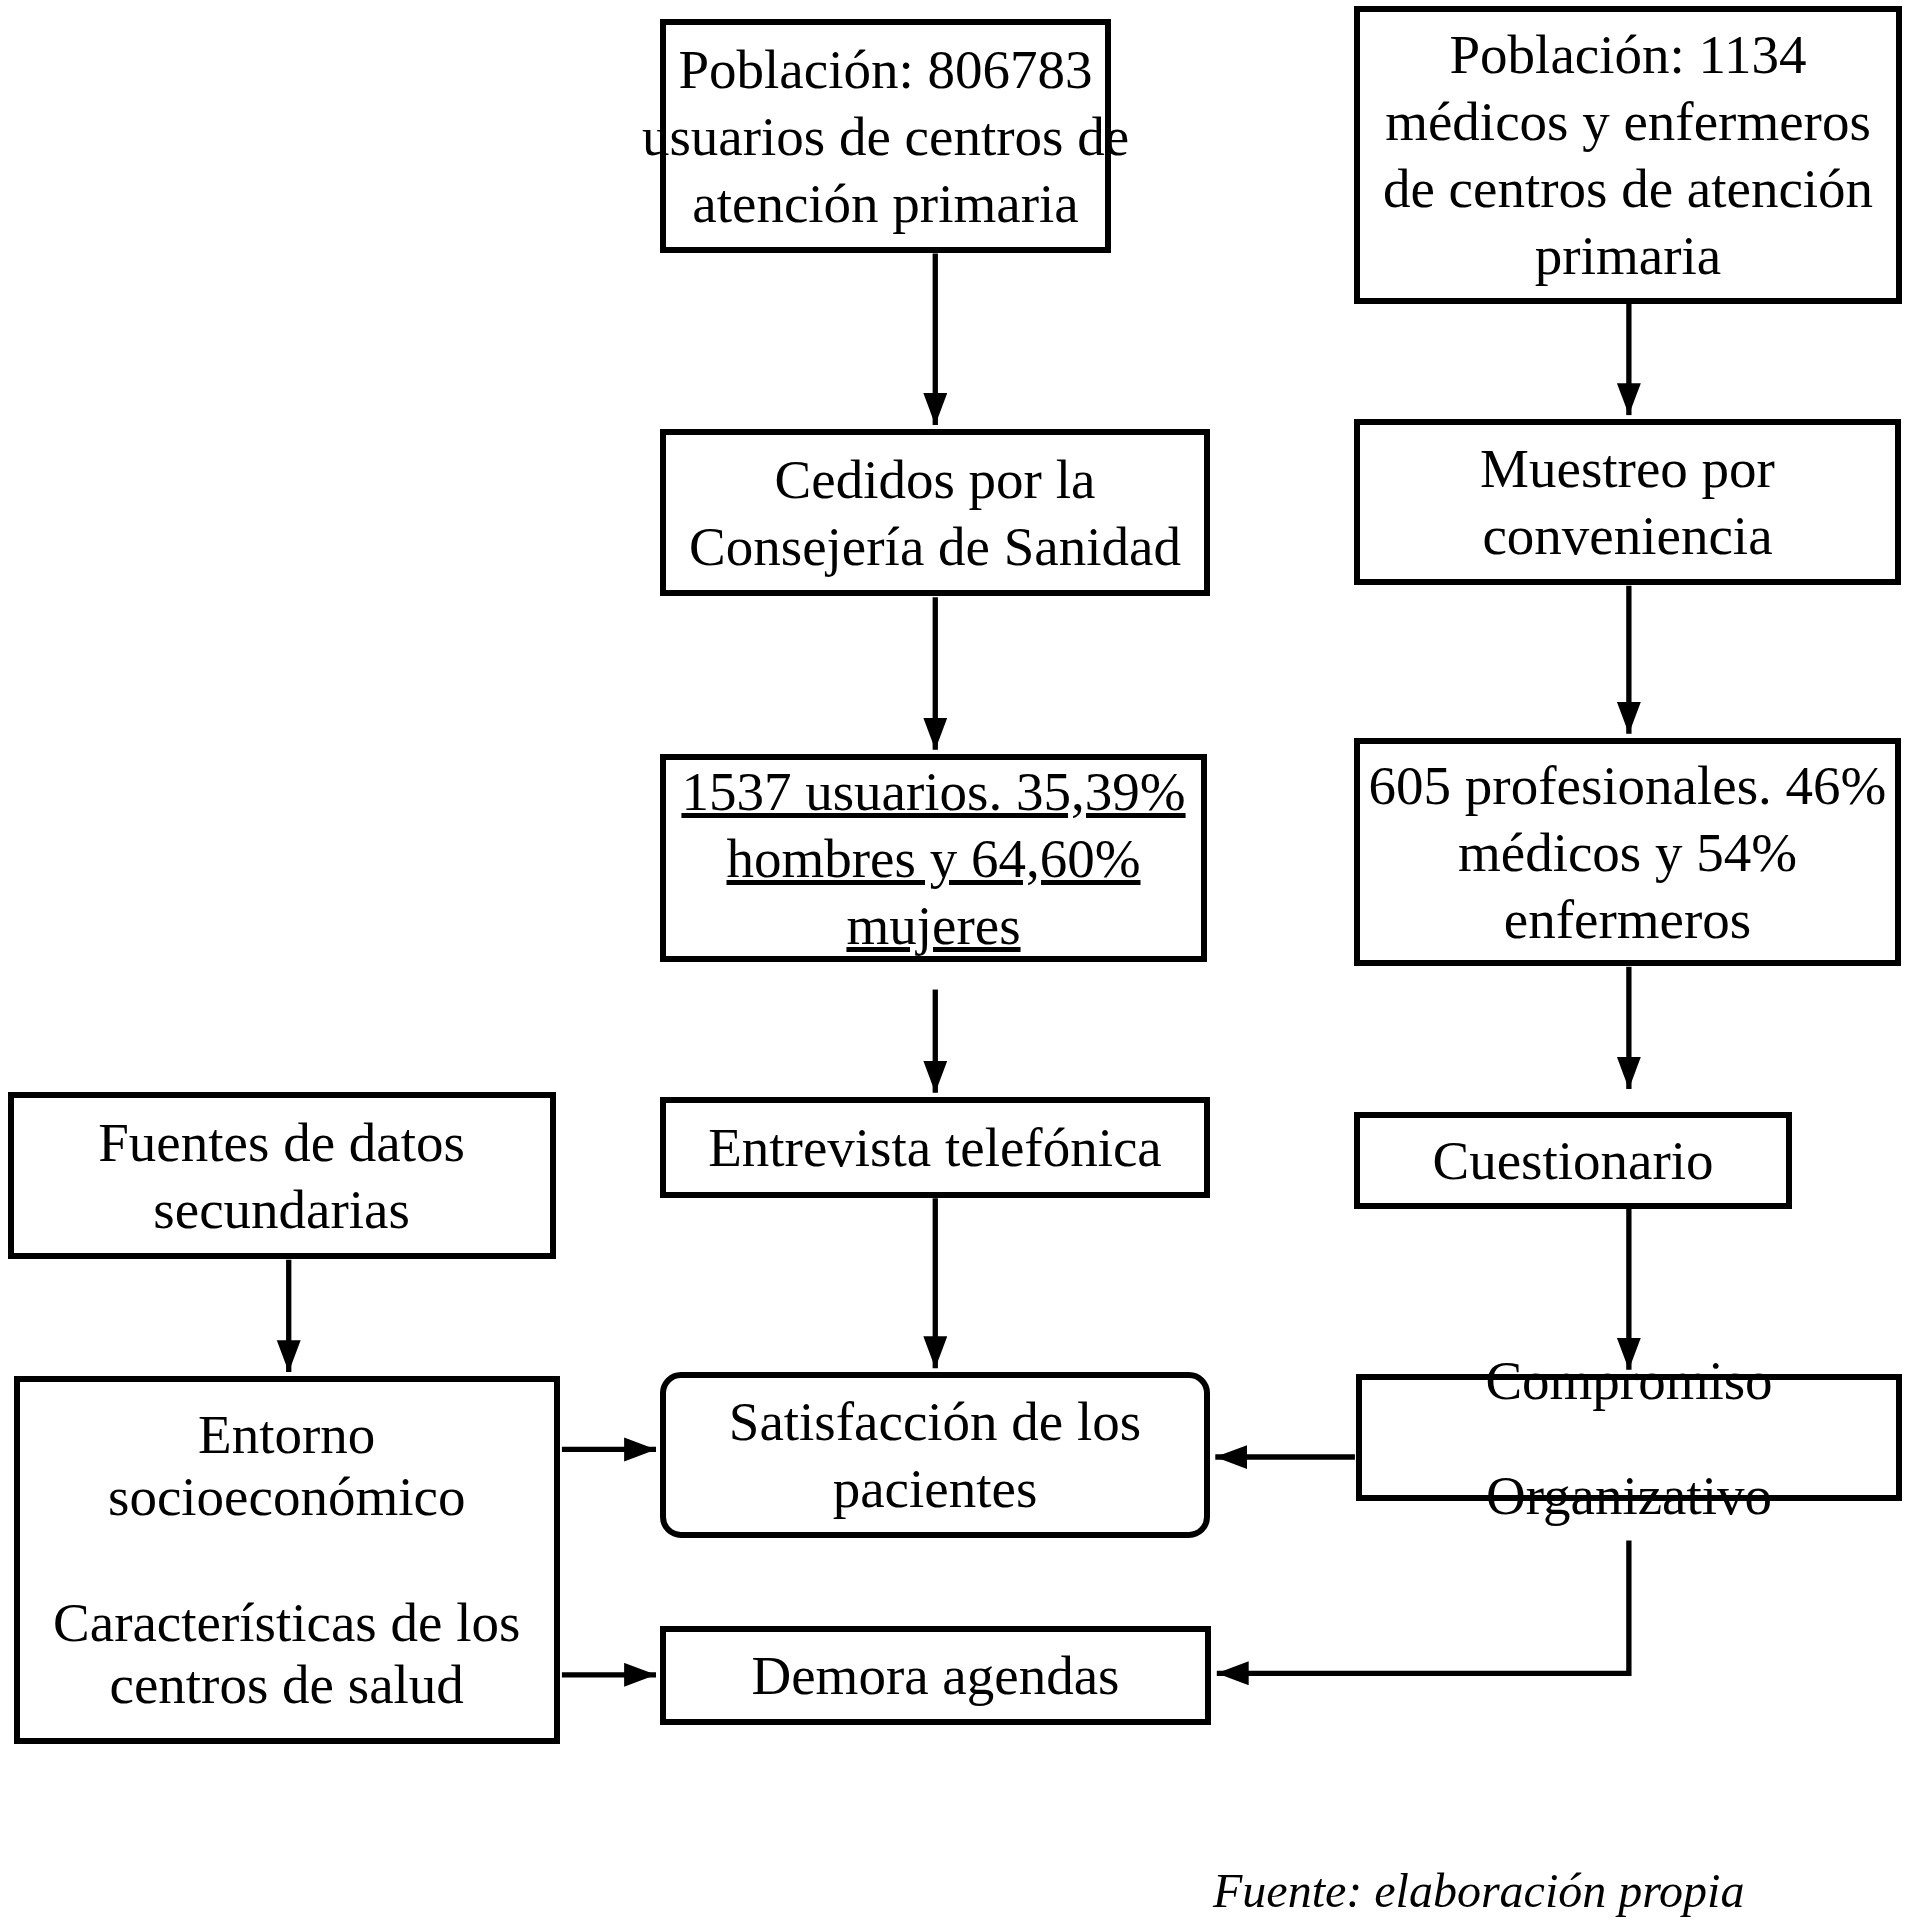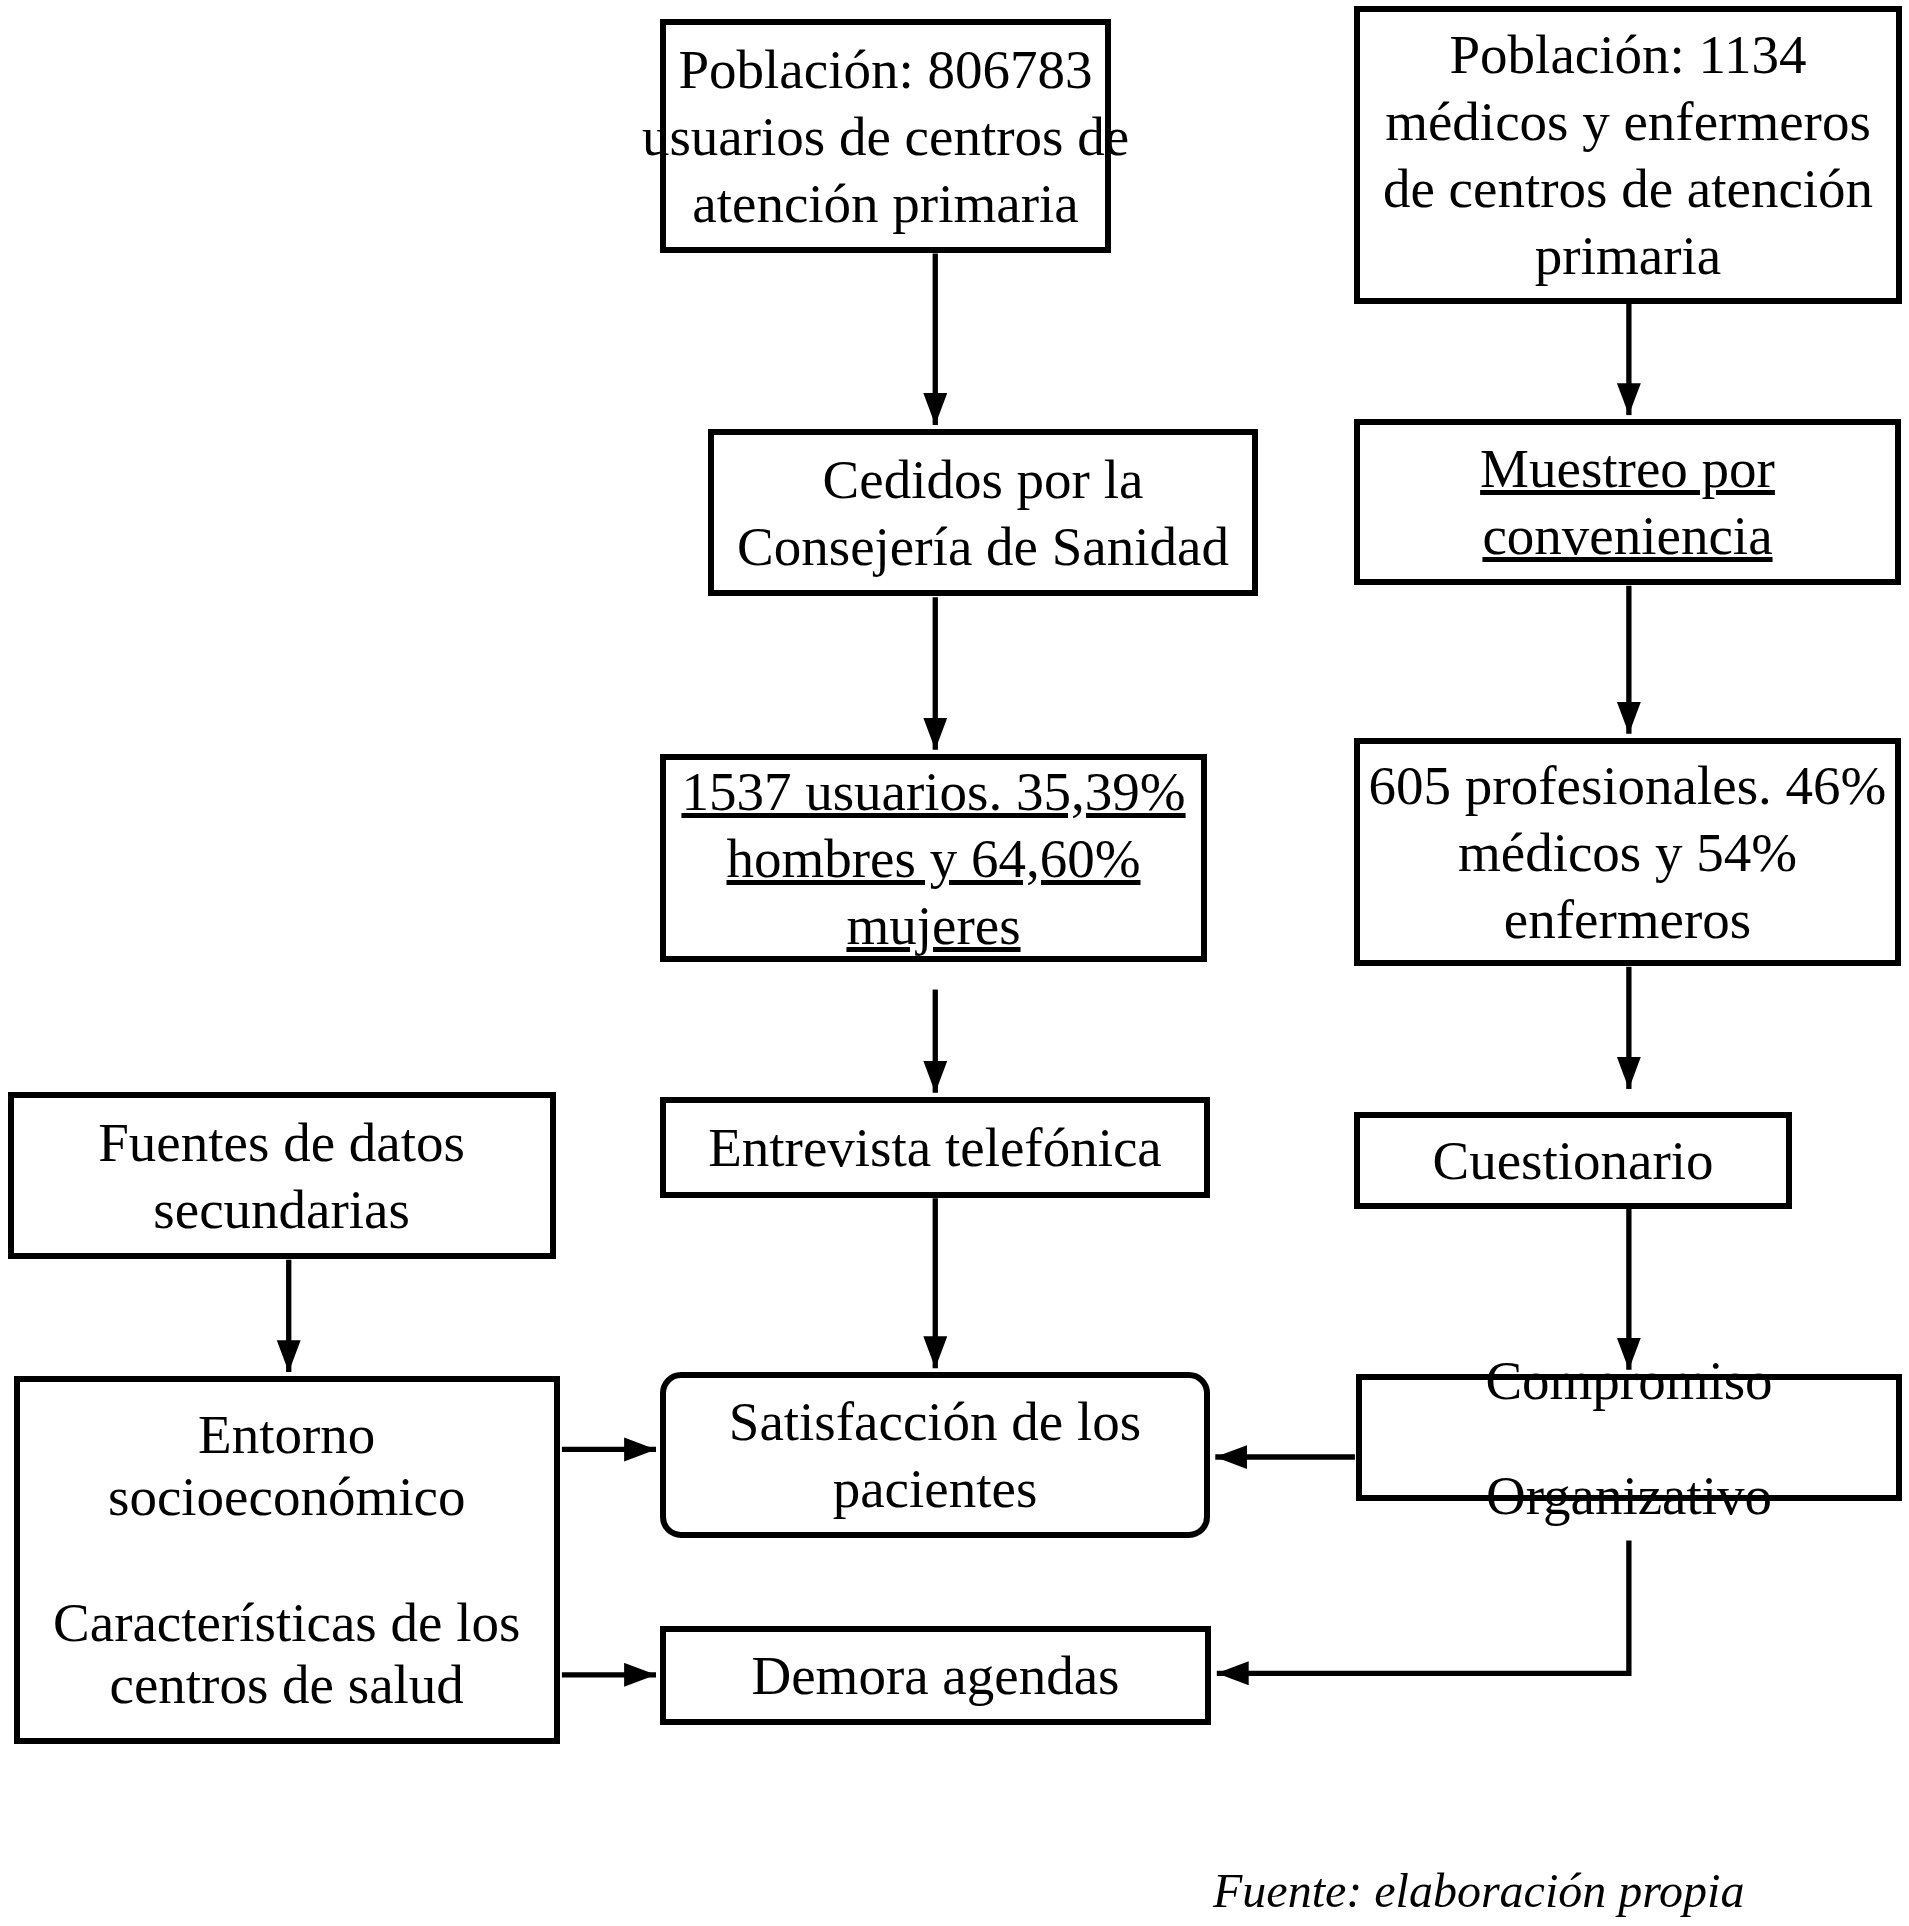--- a/index.html
+++ b/index.html
@@ -21,22 +21,22 @@
     align-items: center;
     justify-content: center;
     text-align: center;
     font-size: 55px;
     line-height: 67px;
   }
   .box .line { white-space: nowrap; }
 
   #box-pop-patients   { left: 660px;  top: 19px;   width: 451px; height: 234px; }
   #box-pop-prof       { left: 1354px; top: 6px;    width: 548px; height: 298px; }
-  #box-cedidos        { left: 660px;  top: 429px;  width: 550px; height: 167px; margin-left: 48px; }
-  #box-muestreo       { left: 1354px; top: 419px;  width: 547px; height: 166px; text-decoration: underline; }
+  #box-cedidos        { left: 660px;  top: 429px;  width: 550px; height: 167px; }
+  #box-muestreo       { left: 1354px; top: 419px;  width: 547px; height: 166px; }
   #box-1537           { left: 660px;  top: 754px;  width: 547px; height: 208px; text-decoration: underline; }
   #box-605            { left: 1354px; top: 738px;  width: 547px; height: 228px; align-items: center; }
   #box-entrevista     { left: 660px;  top: 1097px; width: 550px; height: 101px; }
   #box-cuestionario   { left: 1354px; top: 1093px; width: 438px; height: 97px; margin-top: 19px; }
   #box-fuentes        { left: 7.6px;   top: 1092px; width: 548px; height: 167px; }
   #box-entorno        { left: 13.7px;   top: 1376px; width: 546px; height: 368px; row-gap: 64px; line-height: 62px; }
   #box-satisfaccion   { left: 660px;  top: 1372px; width: 550px; height: 166px; border-radius: 21px; }
   #box-compromiso     { left: 1356px; top: 1374px; width: 546px; height: 127px; gap: 48px; }
   #box-demora         { left: 660px;  top: 1626px; width: 551px; height: 99px; }
 

